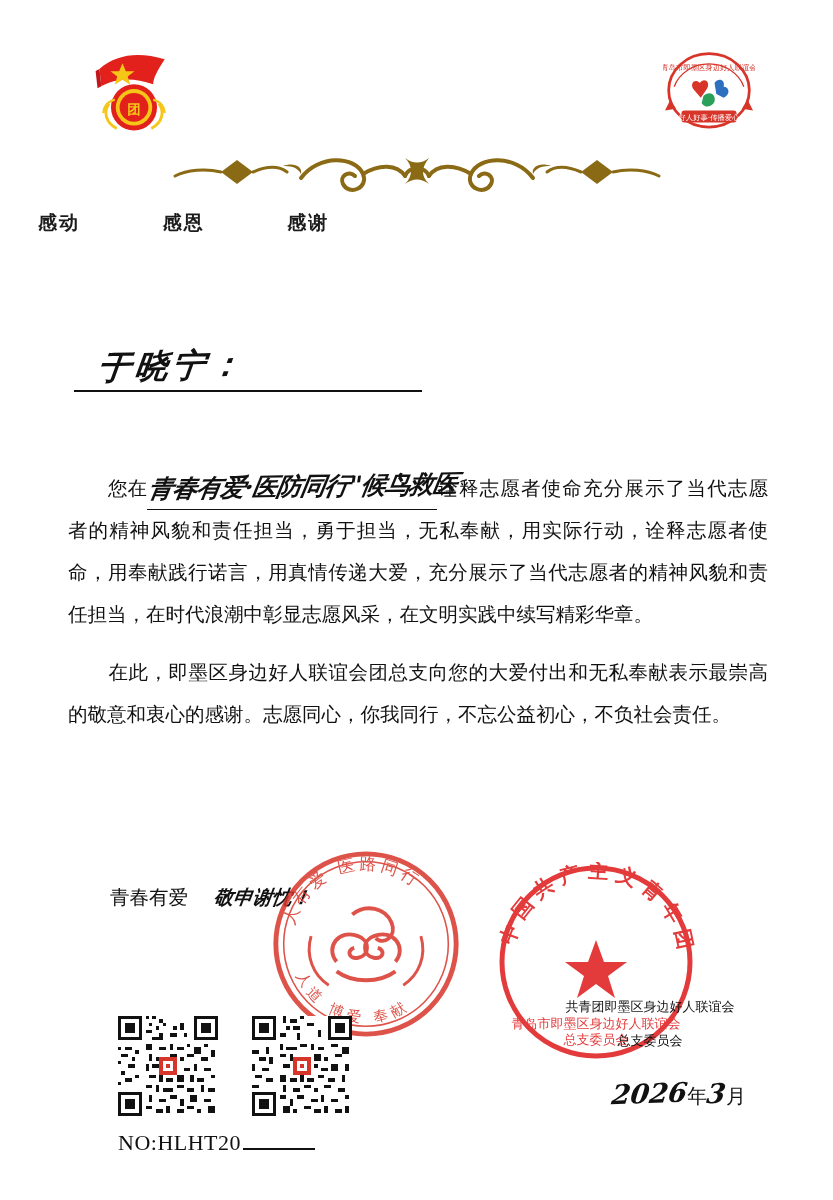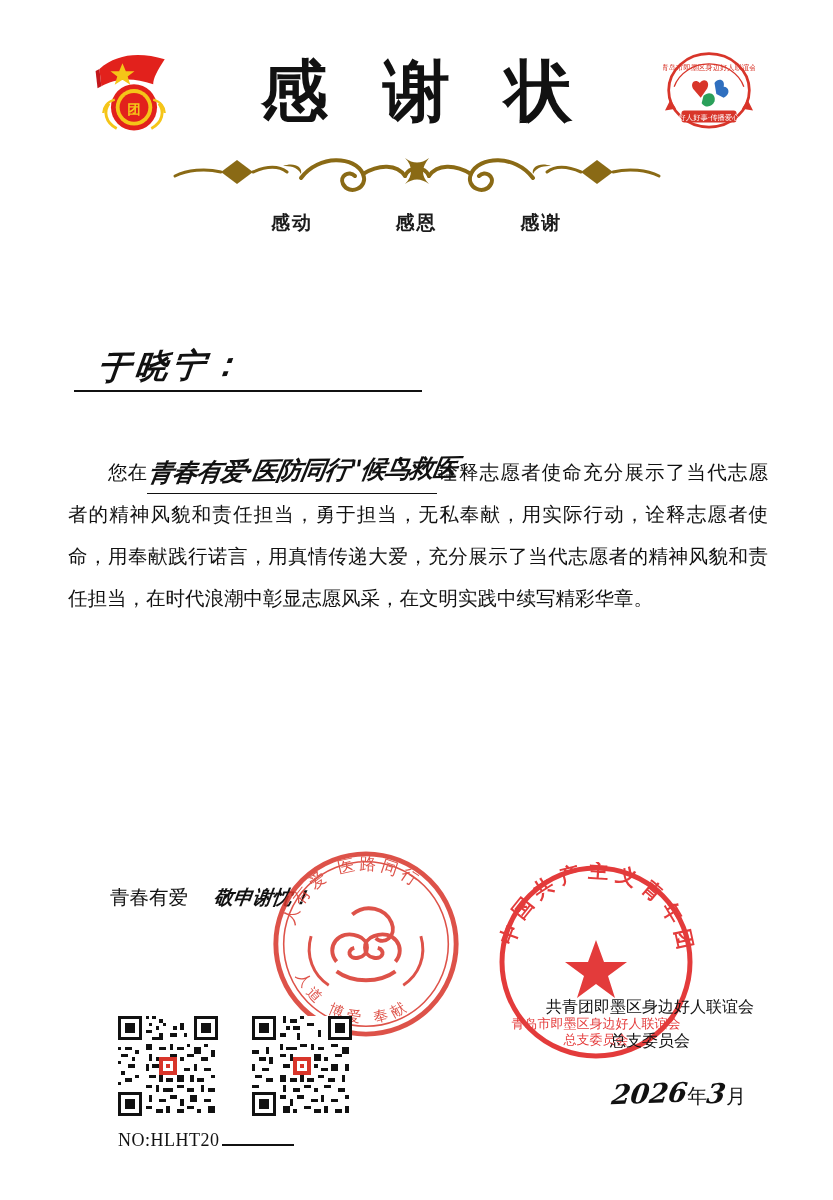--- a/index.html
+++ b/index.html
@@ -63,21 +63,20 @@
     left: 50%;
     transform: translateX(-50%);
     width: 660px;
     height: 52px;
   }
   .subtitle {
     position: absolute;
     top: 210px;
     left: 0;
     width: 833px;
-    text-align: center;
     font-family: "DejaVu Serif", "Liberation Serif", serif;
     font-weight: bold;
     font-size: 19px;
     color: #1b1b1b;
   }
   .subtitle span {
     display: inline-block;
     margin: 0 38px;
     letter-spacing: 2px;
   }
@@ -143,21 +142,21 @@
     font-family: "DejaVu Serif", "Liberation Serif", serif;
     font-style: italic;
     font-weight: bold;
     font-size: 25px;
     letter-spacing: -1px;
     color: #111;
     white-space: nowrap;
     transform: skewX(-10deg) rotate(-1deg);
   }
   .para {
-    margin-top: 0;
+    margin-top: 16px;
   }
   .indent {
     display: inline-block;
     width: 40px;
   }
 
   
   .closing {
     position: absolute;
     top: 884px;
@@ -178,21 +177,21 @@
   }
 
   
   .signature {
     position: absolute;
     top: 990px;
     left: 505px;
     width: 290px;
     text-align: center;
     font-family: "DejaVu Serif", "Liberation Serif", serif;
-    font-size: 16px;
+    font-size: 13px;
     line-height: 34px;
     color: #111;
   }
   .date-line {
     position: absolute;
     top: 1078px;
     left: 612px;
     font-family: "DejaVu Serif", "Liberation Serif", serif;
     font-size: 20px;
     color: #111;
@@ -237,21 +236,21 @@
     background: #fff;
   }
   .qr1 { left: 118px; }
   .qr2 { left: 252px; }
 
   .serial {
     position: absolute;
     left: 118px;
     top: 1130px;
     font-family: "Liberation Serif", serif;
-    font-size: 18px;
+    font-size: 22px;
     color: #111;
     letter-spacing: 0.5px;
   }
   .serial .blank {
     display: inline-block;
     width: 72px;
     border-bottom: 2px solid #111;
     height: 14px;
     margin-left: 2px;
   }
@@ -274,21 +273,20 @@
       <circle cx="50" cy="66" r="19" fill="#f5c518"></circle>
       <circle cx="50" cy="66" r="15" fill="#e2211c"></circle>
       <text x="50" y="73" font-size="14" font-family="DejaVu Serif, serif" fill="#f5c518" text-anchor="middle" font-weight="bold">团</text>
 
       <path d="M24 62 C18 70, 20 82, 32 88" stroke="#f5c518" stroke-width="3" fill="none"></path>
       <path d="M76 62 C82 70, 80 82, 68 88" stroke="#f5c518" stroke-width="3" fill="none"></path>
       <path d="M30 58 C22 60, 18 66, 18 72" stroke="#f5c518" stroke-width="2.4" fill="none"></path>
       <path d="M70 58 C78 60, 82 66, 82 72" stroke="#f5c518" stroke-width="2.4" fill="none"></path>
     </svg>
 
-    <div class="title">感 谢 状</div>
 
     <svg class="emblem-right" viewBox="0 0 100 96">
       <ellipse cx="50" cy="44" rx="44" ry="40" fill="#ffffff" stroke="#d8352a" stroke-width="3"></ellipse>
       <path d="M12 40 A40 36 0 0 1 88 40" fill="none" stroke="#d8352a" stroke-width="1.4"></path>
       <text x="50" y="22" font-size="8" fill="#d8352a" text-anchor="middle" font-family="DejaVu Serif, serif">青岛市即墨区身边好人联谊会</text>
 
       <path d="M34 44 C28 38, 34 30, 40 36 C44 30, 52 34, 48 42 L41 52 Z" fill="#d8352a"></path>
       <path d="M56 36 C60 30, 68 32, 66 40 C72 40, 74 48, 66 52 L58 48 Z" fill="#2f6fbf"></path>
       <path d="M44 50 C50 44, 58 48, 56 56 C54 62, 46 64, 42 58 Z" fill="#2aa05a"></path>
       <rect x="20" y="66" width="60" height="13" rx="3" fill="#d8352a"></rect>
@@ -330,20 +328,23 @@
   <div class="recipient-row">
     <div class="recipient-name">
       <span>于晓宁</span><span>：</span>
     </div>
     <div class="recipient-line"></div>
   </div>
 
   <div class="body-text">
     <div class="para">
       <span class="p1-lead">您在</span><span class="activity-blank"><span class="activity-hand">青春有爱·医防同行"候鸟救医</span></span><span>诠释志愿者使命</span><span>充分展示了当代志愿者的精神风貌和责任担当，勇于担当，无私奉献，用实际行动，诠释志愿者使命，用奉献践行诺言，用真情传递大爱，充分展示了当代志愿者的精神风貌和责任担当，在时代浪潮中彰显志愿风采，在文明实践中续写精彩华章。</span>
+    </div>
+    <div class="para">
+      <span class="indent"></span><span>在此，即墨区身边好人联谊会团总支向您的大爱付出和无私奉献表示最崇高的敬意和衷心的感谢。志愿同心，你我同行，不忘公益初心，不负社会责任。</span>
     </div>
   </div>
 
   <div class="closing">
     <span>青春有爱</span><span class="gap"></span><span class="hand">敬申谢忱！</span>
   </div>
 
   <svg class="stamp-left" viewBox="0 0 200 200">
     <g opacity="0.85">
       <circle cx="100" cy="100" r="92" fill="none" stroke="#d8352a" stroke-width="5"></circle>

